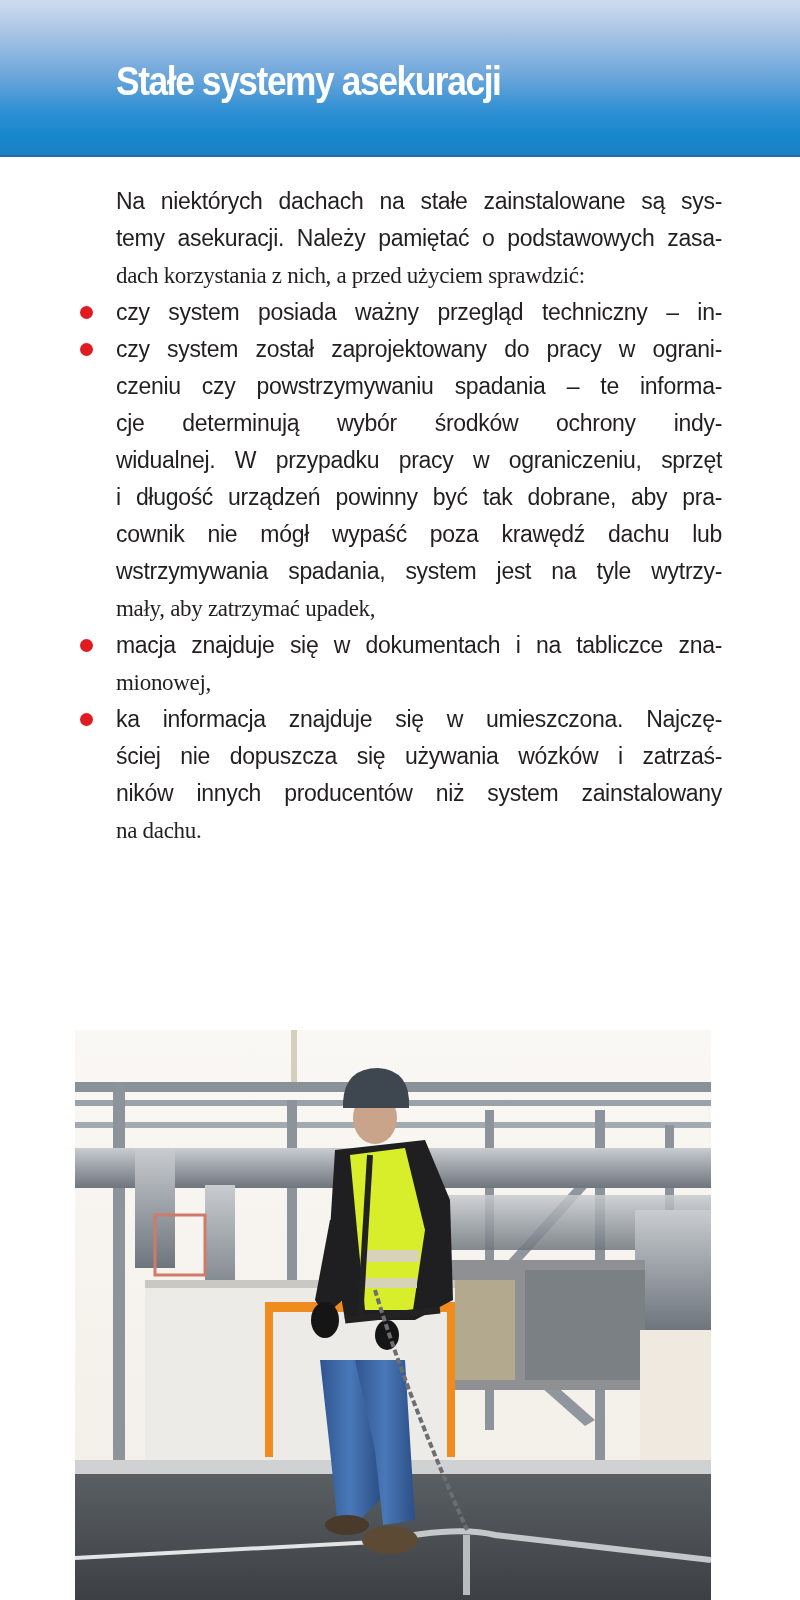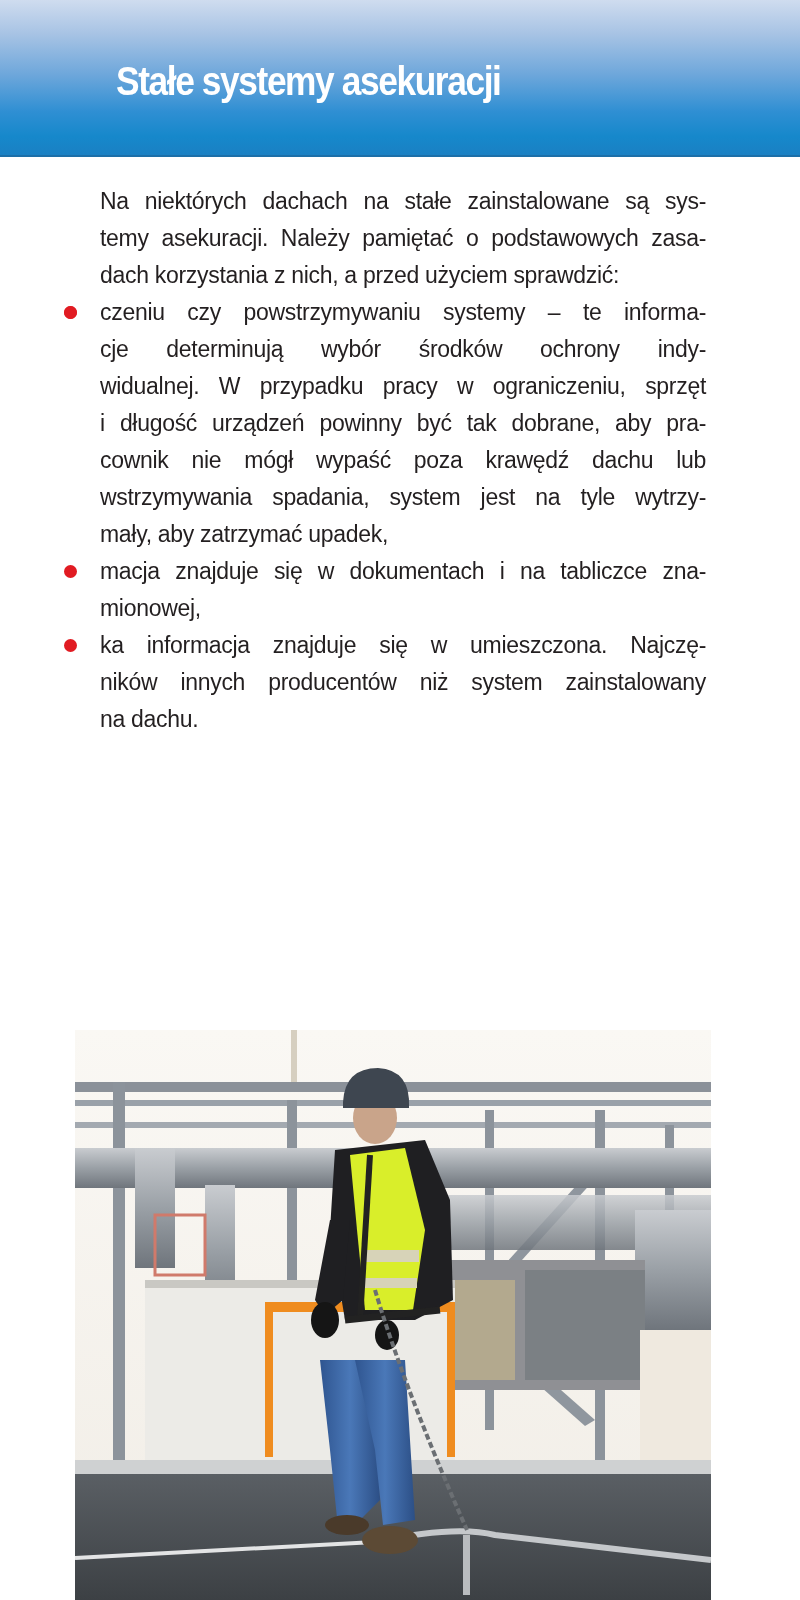--- a/index.html
+++ b/index.html
@@ -18,34 +18,34 @@
   }
   .header-title {
     position: absolute; left: 116px; top: 58px;
     font-family: "Liberation Sans", sans-serif;
     font-weight: bold; font-size: 41px;
     color: #ffffff; letter-spacing: -1.6px;
     transform: scaleX(0.86); transform-origin: left center;
     white-space: nowrap;
   }
   .content {
-    position: absolute; left: 100px; top: 183px; width: 606px;
+    position: absolute; left: 116px; top: 183px; width: 606px;
     font-size: 23px; line-height: 37px;
     letter-spacing: -0.3px;
   }
   .para { margin: 0; text-align: justify; text-indent: 0; }
   .bullets { list-style: none; margin: 0; padding: 0; }
   .bullet-item { position: relative; margin: 0; padding: 0; }
   .bullet-dot {
     position: absolute; left: -36px; top: 12px;
     width: 13px; height: 13px; border-radius: 50%;
     background: #e11b22;
   }
   .line { display: block; white-space: nowrap; text-align: justify; text-align-last: justify; }
-  .line.last { text-align-last: left; }
+  .line.last { text-align-last: left; font-family: Liberation Serif, serif; }
   .photo {
     position: absolute; left: 75px; top: 1030px; width: 636px; height: 570px;
     overflow: hidden; background: #f6f3ee;
   }
 </style>
 </head>
 <body>
 
 <div class="header">
   <div class="header-title">Stałe systemy asekuracji</div>
@@ -54,39 +54,42 @@
 <div class="content">
   <div class="para">
     <span class="line" style="padding-left:0;"><span style="display:inline-block;width:0"></span><span>Na niektórych dachach na stałe zainstalowane są sys-</span></span>
     <span class="line">temy asekuracji. Należy pamiętać o podstawowych zasa-</span>
     <span class="line last">dach korzystania z nich, a przed użyciem sprawdzić:</span>
   </div>
 
   <ul class="bullets">
     <li class="bullet-item">
       <span class="bullet-dot"></span>
+      <span class="line">czy system posiada ważny przegląd techniczny – in-</span>
     </li>
     <li class="bullet-item">
       <span class="bullet-dot"></span>
-      <span class="line">czeniu czy powstrzymywaniu systemy – te informa-</span>
+      <span class="line">czy system został zaprojektowany do pracy w ograni-</span>
+      <span class="line">czeniu czy powstrzymywaniu spadania – te informa-</span>
       <span class="line">cje determinują wybór środków ochrony indy-</span>
       <span class="line">widualnej. W przypadku pracy w ograniczeniu, sprzęt</span>
       <span class="line">i długość urządzeń powinny być tak dobrane, aby pra-</span>
       <span class="line">cownik nie mógł wypaść poza krawędź dachu lub</span>
       <span class="line">wstrzymywania spadania, system jest na tyle wytrzy-</span>
       <span class="line last">mały, aby zatrzymać upadek,</span>
     </li>
     <li class="bullet-item">
       <span class="bullet-dot"></span>
       <span class="line">macja znajduje się w dokumentach i na tabliczce zna-</span>
       <span class="line last">mionowej,</span>
     </li>
     <li class="bullet-item">
       <span class="bullet-dot"></span>
       <span class="line">ka informacja znajduje się w umieszczona. Najczę-</span>
+      <span class="line">ściej nie dopuszcza się używania wózków i zatrzaś-</span>
       <span class="line">ników innych producentów niż system zainstalowany</span>
       <span class="line last">na dachu.</span>
     </li>
   </ul>
 </div>
 
 <div class="photo" title="Worker in grey helmet, yellow high-visibility vest, safety harness and jeans on a flat roof, attached by lanyard to a horizontal lifeline anchor; industrial ducts and steel frame in background">
   <svg width="636" height="570" viewBox="0 0 636 570" xmlns="http://www.w3.org/2000/svg">
     <defs>
       <linearGradient id="sky" x1="0" y1="0" x2="0" y2="1">

